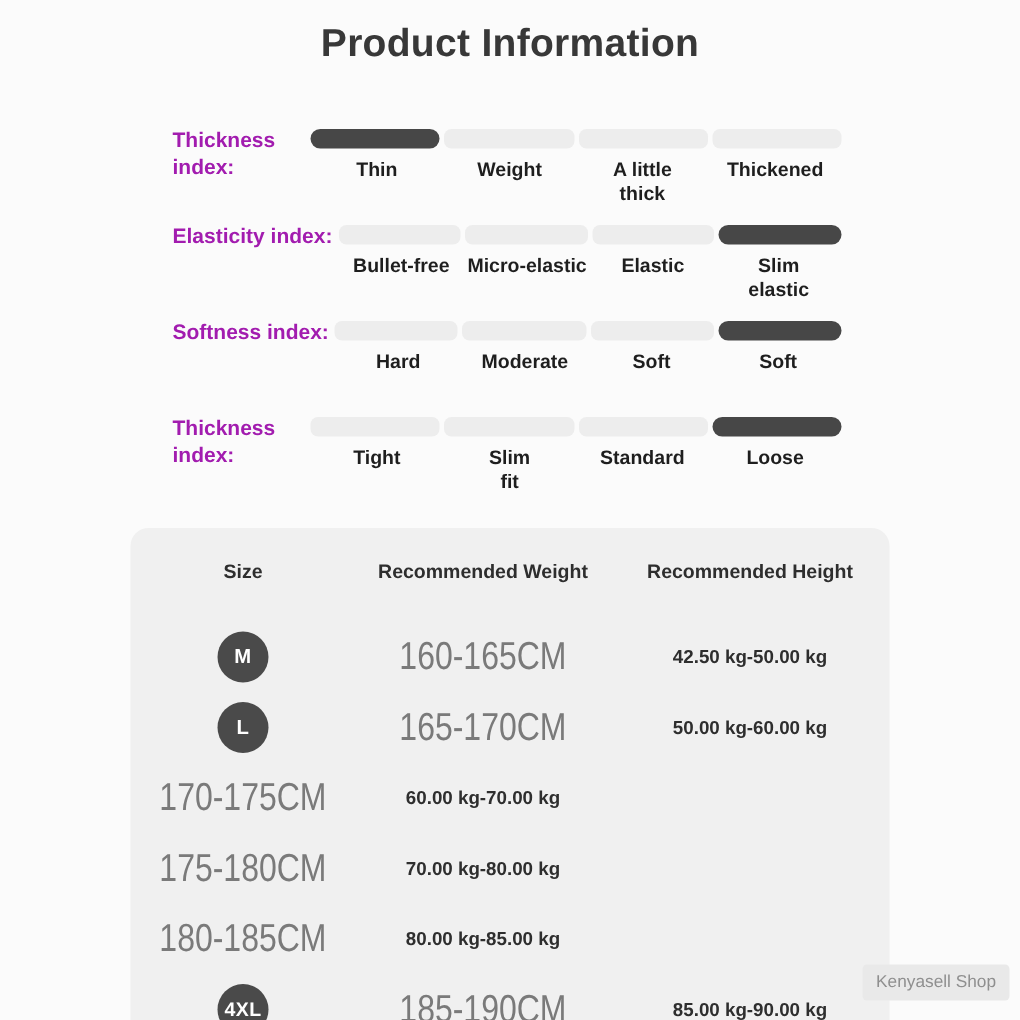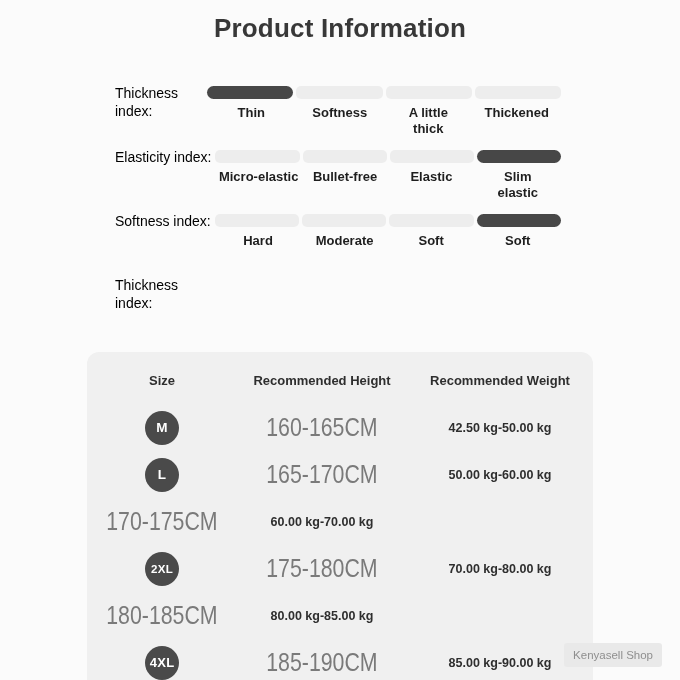--- a/index.html
+++ b/index.html
@@ -34,22 +34,22 @@
   .index-row {
     display: flex;
     align-items: flex-start;
     margin-bottom: 13px;
   }
   .index-label {
     flex: none;
     min-width: 92px;
     padding-right: 4px;
     font-size: 14px;
-    font-weight: 400;
-    color: #000000;
+    font-weight: 700;
+    color: #a21caf;
     line-height: 18px;
     margin-top: -2px;
   }
   .index-label div { white-space: nowrap; }
   .bar-scale { flex: 1; min-width: 0; }
   .bar { display: flex; gap: 3px; height: 13px; }
   .seg {
     flex: 1;
     background: var(--track-light, #ededed);
     border-radius: 5px;
@@ -78,21 +78,21 @@
     height: 328px;
     background: var(--card-bg, #f0f0f0);
     border-radius: 12px 12px 0 0;
     overflow: hidden;
   }
   .crow {
     display: grid;
     grid-template-columns: 150px 170px 186px;
     align-items: center;
   }
-  .chart-header { padding-top: 21px; margin-bottom: 15px; }
+  .chart-header { padding-top: 21px; margin-bottom: 25px; }
   .col-header {
     text-align: center;
     font-size: 13px;
     font-weight: 700;
     color: #2e2e2e;
     line-height: 16px;
   }
   .size-row { height: 47px; }
   .badge-cell { display: flex; justify-content: center; }
   .size-badge {
@@ -121,21 +121,21 @@
     text-align: center;
     font-size: 12.5px;
     font-weight: 700;
     color: #2e2e2e;
     white-space: nowrap;
   }
 
   
   .watermark {
     position: absolute;
-    right: 18px;
+    right: 7px;
     bottom: 13px;
     background: var(--watermark-bg, #e9e9e9);
     color: var(--watermark-text, #8f8f8f);
     font-size: 11.5px;
     line-height: 14px;
     padding: 5px 9px;
     border-radius: 3px;
     white-space: nowrap;
   }
 </style>
@@ -157,21 +157,21 @@
             <div class="seg filled"></div>
             <div class="seg"></div>
             <div class="seg"></div>
             <div class="seg"></div>
           </div>
           <div class="scale">
             <div class="scale-cell">
               <div>Thin</div>
             </div>
             <div class="scale-cell">
-              <div>Softness</div>
+              <div>Weight</div>
             </div>
             <div class="scale-cell">
               <div>A little</div>
               <div>thick</div>
             </div>
             <div class="scale-cell">
               <div>Thickened</div>
             </div>
           </div>
         </div>
@@ -182,24 +182,24 @@
         </div>
         <div class="bar-scale">
           <div class="bar">
             <div class="seg"></div>
             <div class="seg"></div>
             <div class="seg"></div>
             <div class="seg filled"></div>
           </div>
           <div class="scale">
             <div class="scale-cell">
+              <div>Bullet-free</div>
+            </div>
+            <div class="scale-cell">
               <div>Micro-elastic</div>
-            </div>
-            <div class="scale-cell">
-              <div>Bullet-free</div>
             </div>
             <div class="scale-cell">
               <div>Elastic</div>
             </div>
             <div class="scale-cell">
               <div>Slim</div>
               <div>elastic</div>
             </div>
           </div>
         </div>
@@ -229,28 +229,51 @@
               <div>Soft</div>
             </div>
           </div>
         </div>
       </div>
       <div class="index-row">
         <div class="index-label">
           <div>Thickness</div>
           <div>index:</div>
         </div>
+        <div class="bar-scale">
+          <div class="bar">
+            <div class="seg"></div>
+            <div class="seg"></div>
+            <div class="seg"></div>
+            <div class="seg filled"></div>
+          </div>
+          <div class="scale">
+            <div class="scale-cell">
+              <div>Tight</div>
+            </div>
+            <div class="scale-cell">
+              <div>Slim</div>
+              <div>fit</div>
+            </div>
+            <div class="scale-cell">
+              <div>Standard</div>
+            </div>
+            <div class="scale-cell">
+              <div>Loose</div>
+            </div>
+          </div>
+        </div>
       </div>
     </div>
 
   <div class="size-card">
     <div class="crow chart-header">
       <div class="col-header">Size</div>
+      <div class="col-header">Recommended Weight</div>
       <div class="col-header">Recommended Height</div>
-      <div class="col-header">Recommended Weight</div>
     </div>
     <div id="size-rows">
         <div class="crow size-row">
           <div class="badge-cell">
             <div class="size-badge" style="font-size: 13.5px;">M</div>
           </div>
           <div class="height-cell"><span class="height-value">160-165CM</span></div>
           <div class="weight-cell">42.50 kg-50.00 kg</div>
         </div>
         <div class="crow size-row">
@@ -258,23 +281,20 @@
             <div class="size-badge" style="font-size: 13.5px;">L</div>
           </div>
           <div class="height-cell"><span class="height-value">165-170CM</span></div>
           <div class="weight-cell">50.00 kg-60.00 kg</div>
         </div>
         <div class="crow size-row">
           <div class="height-cell"><span class="height-value">170-175CM</span></div>
           <div class="weight-cell">60.00 kg-70.00 kg</div>
         </div>
         <div class="crow size-row">
-          <div class="badge-cell">
-            <div class="size-badge" style="font-size: 11.5px;">2XL</div>
-          </div>
           <div class="height-cell"><span class="height-value">175-180CM</span></div>
           <div class="weight-cell">70.00 kg-80.00 kg</div>
         </div>
         <div class="crow size-row">
           <div class="height-cell"><span class="height-value">180-185CM</span></div>
           <div class="weight-cell">80.00 kg-85.00 kg</div>
         </div>
         <div class="crow size-row">
           <div class="badge-cell">
             <div class="size-badge" style="font-size: 13px;">4XL</div>

